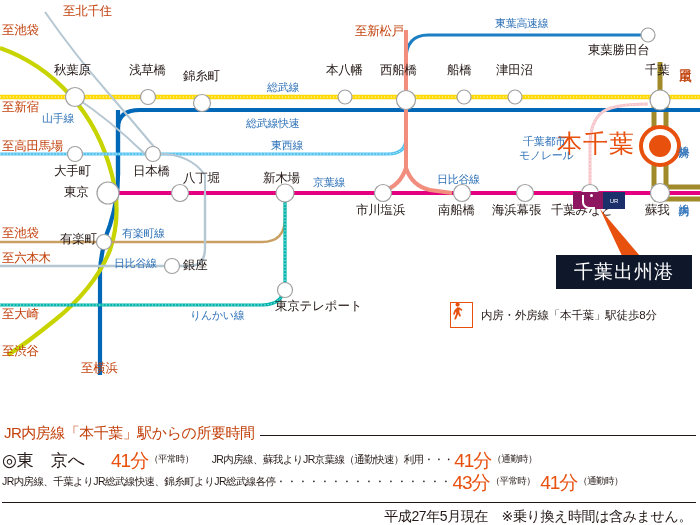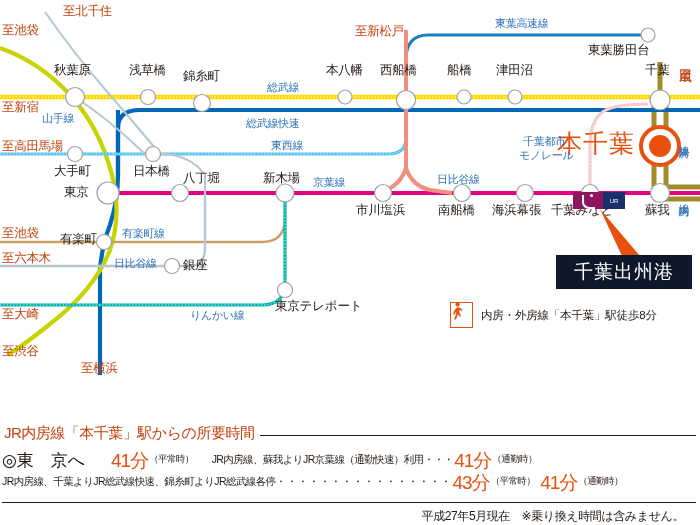--- a/index.html
+++ b/index.html
@@ -67,21 +67,21 @@
   #row1{top:25px;}
   #row2{top:49px;}
   .dest{font-size:17px;color:#231815;letter-spacing:0px;white-space:nowrap;width:108px;}
   .leg{font-size:10.5px;color:#231815;letter-spacing:-0.6px;white-space:nowrap;padding-bottom:2px;}
   .min{font-size:19px;color:#e8500e;letter-spacing:-1px;padding:0 1px;line-height:1;}
   .cond{font-size:9.5px;color:#231815;letter-spacing:-0.6px;padding-bottom:2px;}
   .gap{width:18px;}
   .dots{font-size:10.5px;color:#231815;letter-spacing:0.5px;padding-bottom:2px;}
 
   #info-rule-bottom{position:absolute;left:2px;top:78px;width:694px;height:1px;background:#231815;}
-  #footnote{position:absolute;right:16px;top:84px;font-size:12px;color:#231815;letter-spacing:-0.4px;white-space:nowrap;}
+  #footnote{position:absolute;right:8px;top:84px;font-size:14px;color:#231815;letter-spacing:-0.4px;white-space:nowrap;}
 </style>
 </head>
 <body>
 
 <div id="root">
 
   <div id="map">
 
     <svg width="700" height="420" viewBox="0 0 700 420">
       <defs>

